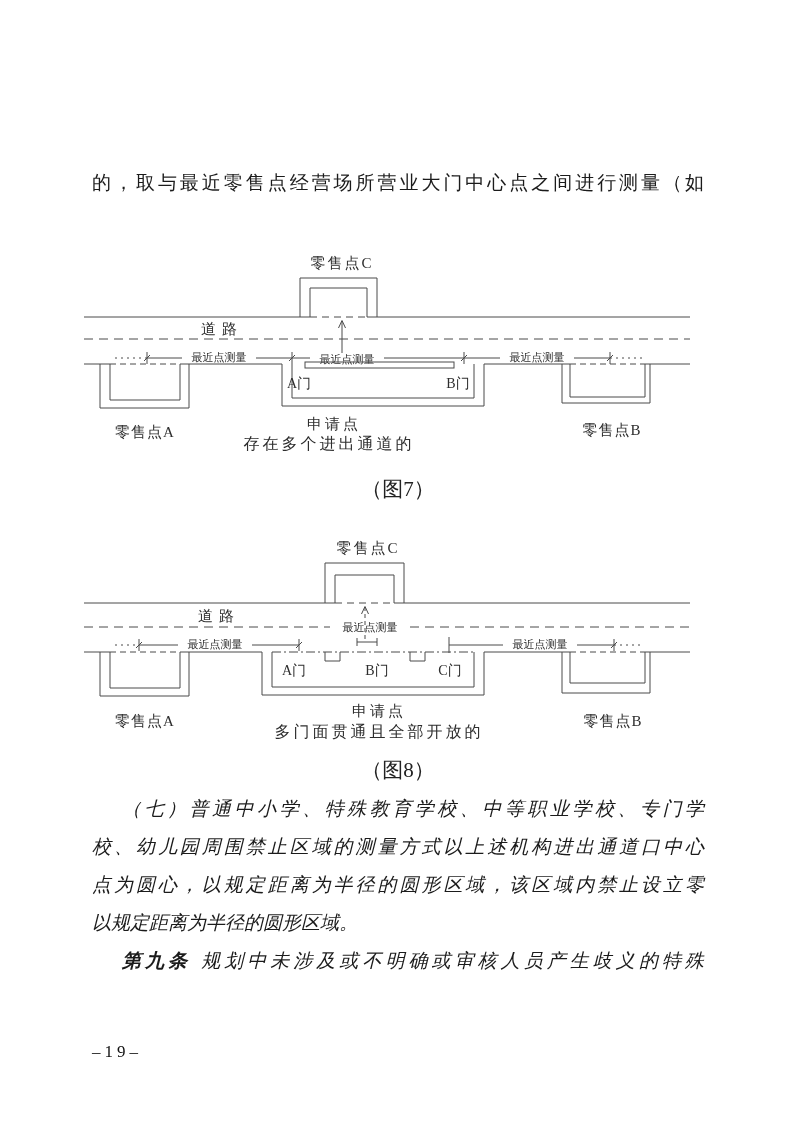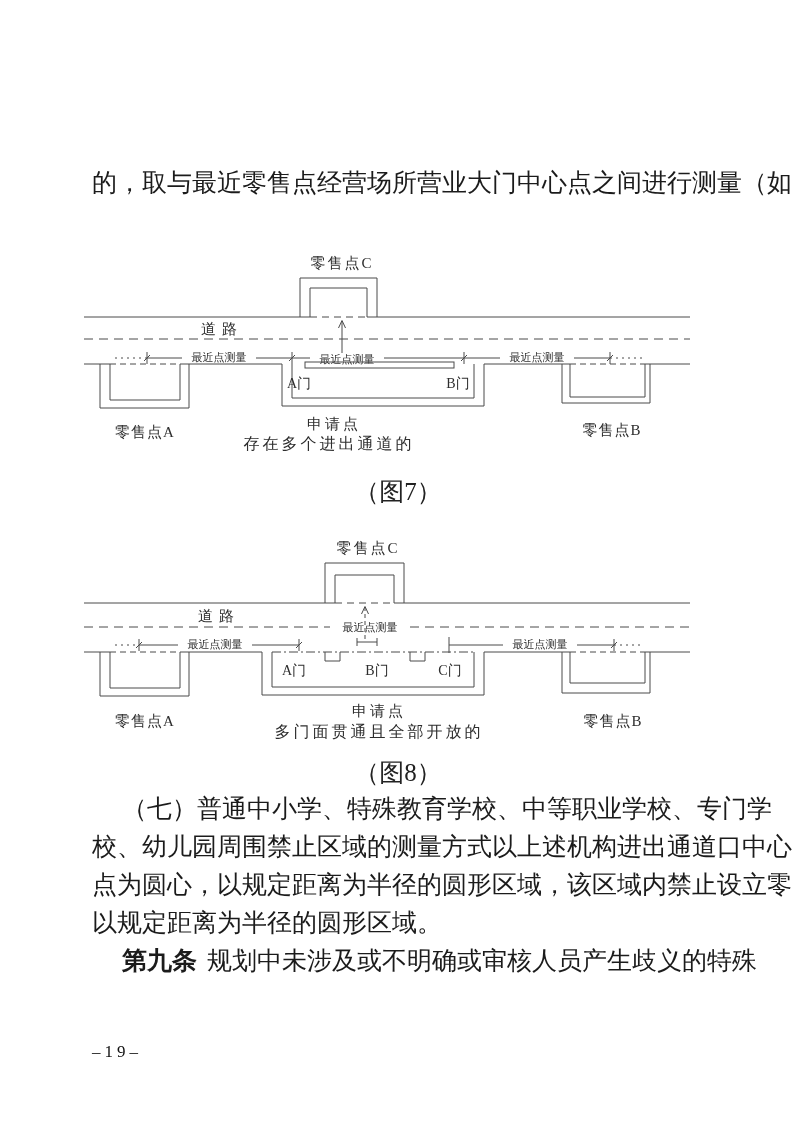--- a/index.html
+++ b/index.html
@@ -1,25 +1,25 @@
 <!DOCTYPE html>
 <html><head>
 <meta charset="utf-8">
 <style>
   * { margin:0; padding:0; box-sizing:border-box; }
   html,body { width:793px; height:1122px; background:#ffffff; overflow:hidden; }
   body { position:relative; font-family:"Liberation Serif","DejaVu Serif",serif; color:#1b1b1b; }
 
-  .textcol { position:absolute; left:92px; width:612px; font-size:25px; line-height:38px; }
+  .textcol { position:absolute; left:92px; width:612px; font-size:19px; line-height:38px; }
   .jline { text-align:justify; text-align-last:justify; white-space:nowrap; }
   .plainline { text-align:left; }
   .indent { text-indent:30px; }
   .term { font-weight:bold; margin-right:10px; }
 
-  .caption { position:absolute; left:92px; width:612px; text-align:center; font-size:25px; color:#222; }
+  .caption { position:absolute; left:92px; width:612px; text-align:center; font-size:21px; color:#222; }
 
   .figwrap { position:absolute; left:82px; width:610px; }
   svg text { font-family:"Liberation Serif","DejaVu Serif",serif; fill:#2e2e2e; }
   .diag-line { stroke:#4a4a4a; stroke-width:1; fill:none; }
   .labelbg { fill:#ffffff; stroke:none; }
 
   .pagenum { position:absolute; left:92px; width:612px; top:1042px; text-align:left;
              font-size:17px; letter-spacing:4px; color:#111; }
 </style>
 </head>
@@ -123,21 +123,21 @@
   <path class="diag-line" d="M480,117 V158 H568 V117 M488,117 V148 H563 V117"></path>
 
   <text x="63" y="191" font-size="15" letter-spacing="1" text-anchor="middle">零售点A</text>
   <text x="297" y="181" font-size="15" letter-spacing="3" text-anchor="middle">申请点</text>
   <text x="297" y="202" font-size="16" letter-spacing="3" text-anchor="middle">多门面贯通且全部开放的</text>
   <text x="531" y="191" font-size="15" letter-spacing="1" text-anchor="middle">零售点B</text>
 </svg>
 </div>
 <div class="caption" style="top:756px;">（图8）</div>
 
-<div class="textcol" style="top:790px;">
+<div class="textcol" style="top:790px;font-style:italic;">
   <div class="jline indent">（七）普通中小学、特殊教育学校、中等职业学校、专门学</div>
   <div class="jline">校、幼儿园周围禁止区域的测量方式以上述机构进出通道口中心</div>
   <div class="jline">点为圆心，以规定距离为半径的圆形区域，该区域内禁止设立零</div>
   <div class="plainline">以规定距离为半径的圆形区域。</div>
   <div class="jline indent"><span class="term">第九条</span><span>规划中未涉及或不明确或审核人员产生歧义的特殊</span></div>
 </div>
 
 <div class="pagenum">–19–</div>
 
 </body></html>

